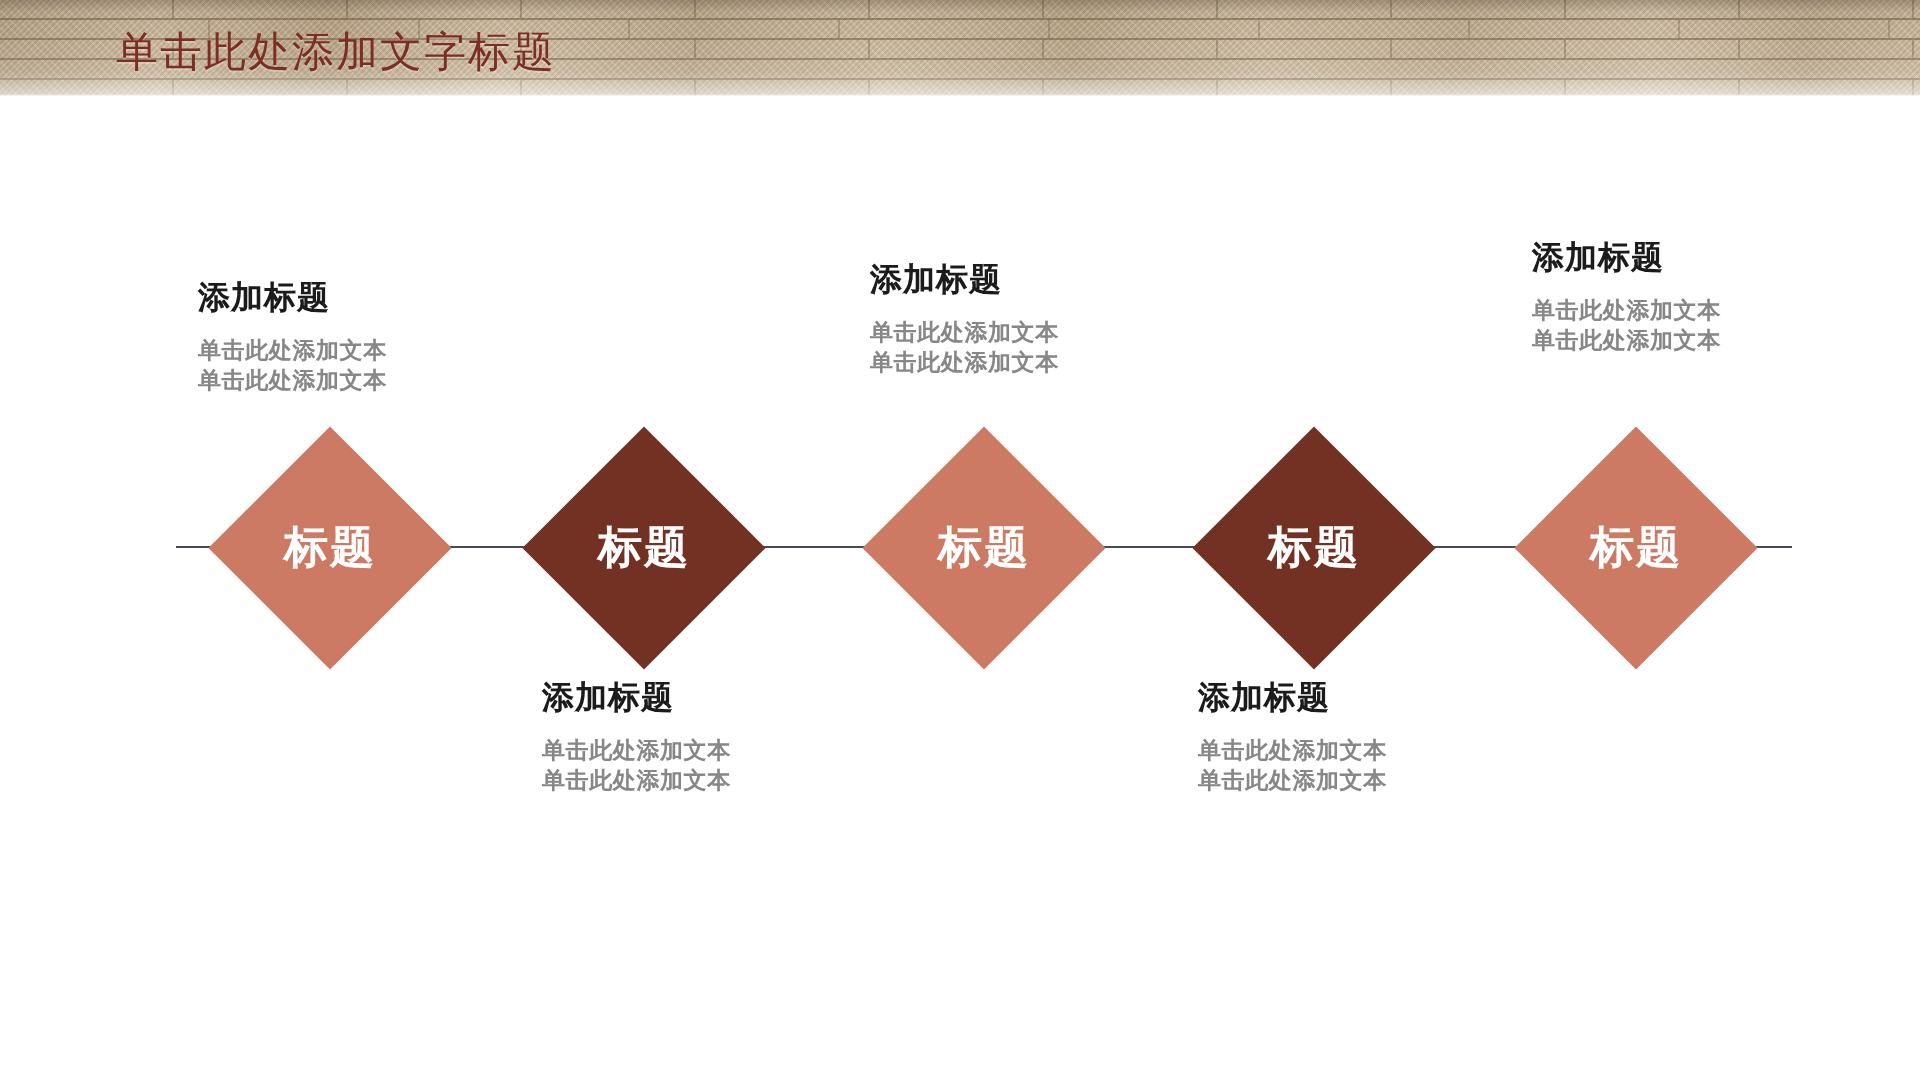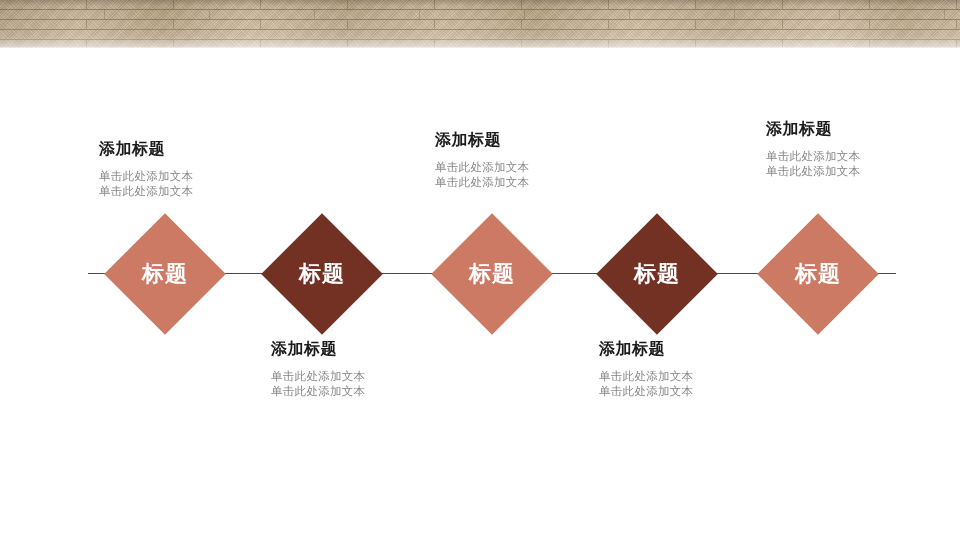--- a/index.html
+++ b/index.html
@@ -188,32 +188,34 @@
     letter-spacing: 0.5px;
     margin: 0 0 9px 0;
     white-space: nowrap;
   }
   .caption .cap-line {
     font-size: 11.5px;
     color: #878787;
     letter-spacing: 0.3px;
     line-height: 15px;
     white-space: nowrap;
+    font-weight: bold;
   }
 </style>
 </head>
 <body>
 
 <div id="slide">
 
   <div id="header-banner">
     <div class="joints"></div>
     <div class="joints2"></div>
     <div class="shade"></div>
   </div>
+  <div id="slide-title">单击此处添加文字标题</div>
 
   <div class="connector" style="left:88px; width:94px;"></div>
   <div class="connector" style="left:205px; width:112px;"></div>
   <div class="connector" style="left:340px; width:122px;"></div>
   <div class="connector" style="left:520px; width:118px;"></div>
   <div class="connector" style="left:680px; width:110px;"></div>
   <div class="connector" style="left:848px; width:48px;"></div>
 
   <div class="diamond" style="left:122px; top:231px; background:#cc7a63;">
     <div class="dlabel">标题</div>

